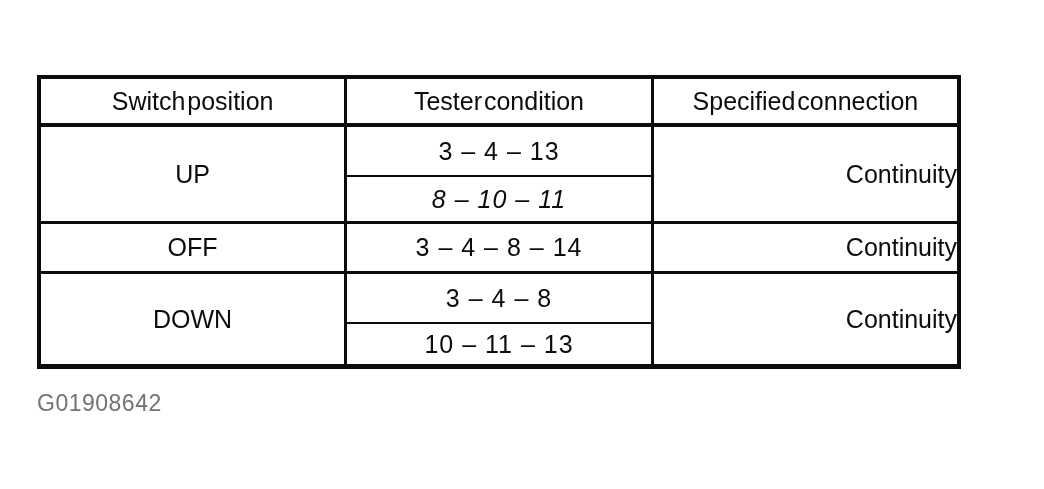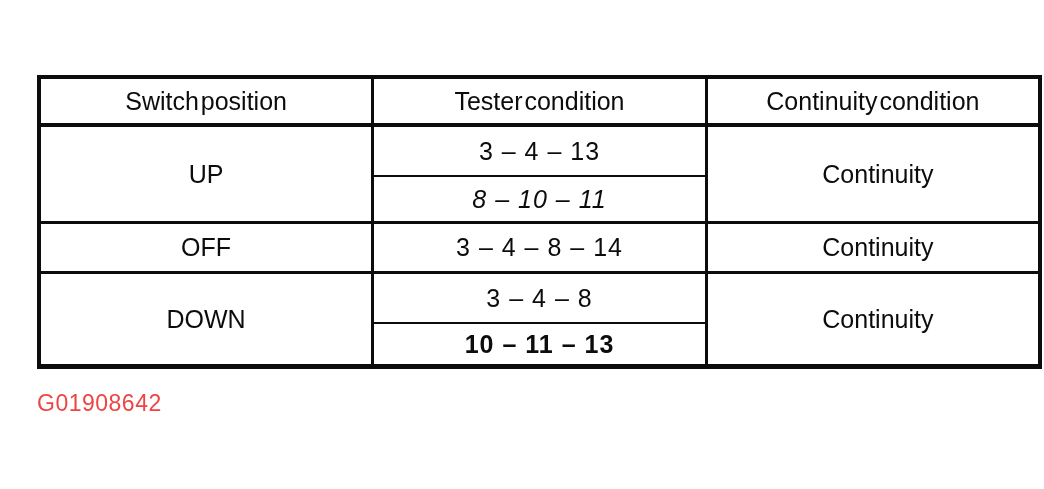--- a/index.html
+++ b/index.html
@@ -13,21 +13,21 @@
     height: 489px;
     background: #ffffff;
     font-family: "Liberation Sans", sans-serif;
     color: #0c0c0c;
     overflow: hidden;
   }
   table.spec-table {
     position: absolute;
     left: 37px;
     top: 75px;
-    width: 1005px;
+    width: 924px;
     border-collapse: collapse;
     table-layout: fixed;
     border: 4px solid #0c0c0c;
     border-bottom-width: 5px;
   }
   .spec-table th,
   .spec-table td {
     border: 3px solid #0c0c0c;
     font-size: 25px;
     font-weight: 400;
@@ -39,53 +39,53 @@
     overflow: hidden;
   }
   .spec-table th {
     height: 44px;
     border-bottom-width: 4px;
     word-spacing: -5px;
   }
   .spec-table td.cell-switch { height: auto; }
   .spec-table td.cell-conn { letter-spacing: 1px; }
   .spec-table td.cell-cond {
-    text-align: center;
+    text-align: right;
     padding-left: 10px;
   }
   
   tr.r-up-1 td   { height: 48px; }
   tr.r-up-2 td   { height: 44px; font-style: italic; }
   tr.r-off td    { height: 47px; }
   tr.r-down-1 td { height: 48px; }
-  tr.r-down-2 td { height: 40px; font-weight: bold; }
+  tr.r-down-2 td { height: 40px; }
   
   td.sub-bottom { border-bottom-width: 2px; }
   td.sub-top    { border-top-width: 2px; }
   .figure-label {
     position: absolute;
     left: 37px;
     top: 390px;
     font-size: 23px;
     font-weight: 400;
     letter-spacing: 0.5px;
-    color: #ef4444;
+    color: #737373;
   }
 </style>
 </head>
 <body>
 
 <div class="page">
 
   <table class="spec-table">
     <tbody>
       <tr class="r-header">
         <th>Switch position</th>
         <th>Tester condition</th>
-        <th>Continuity condition</th>
+        <th>Specified connection</th>
       </tr>
 
       <tr class="r-up-1">
         <td class="cell-switch" rowspan="2">UP</td>
         <td class="cell-conn sub-bottom">3 – 4 – 13</td>
         <td class="cell-cond" rowspan="2">Continuity</td>
       </tr>
       <tr class="r-up-2">
         <td class="cell-conn sub-top">8 – 10 – 11</td>
       </tr>

